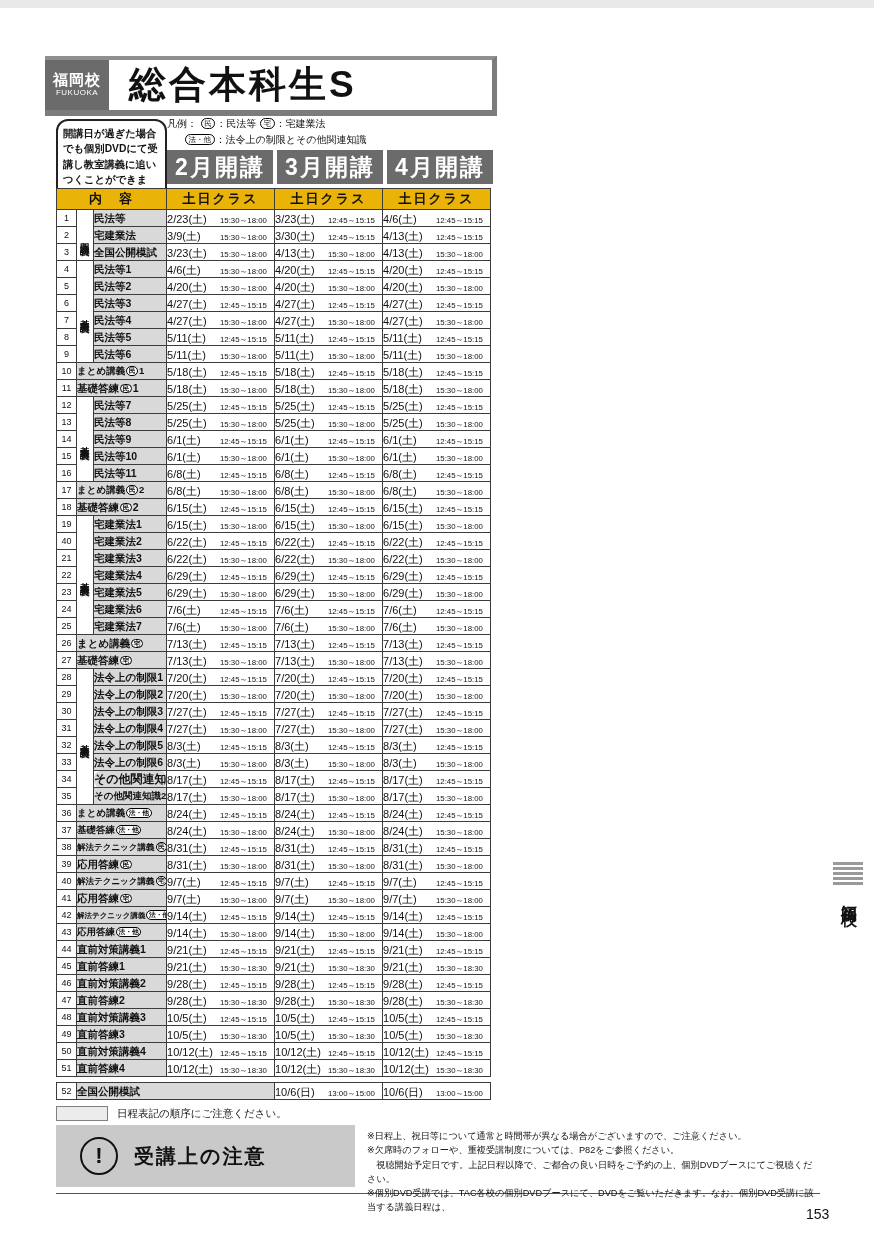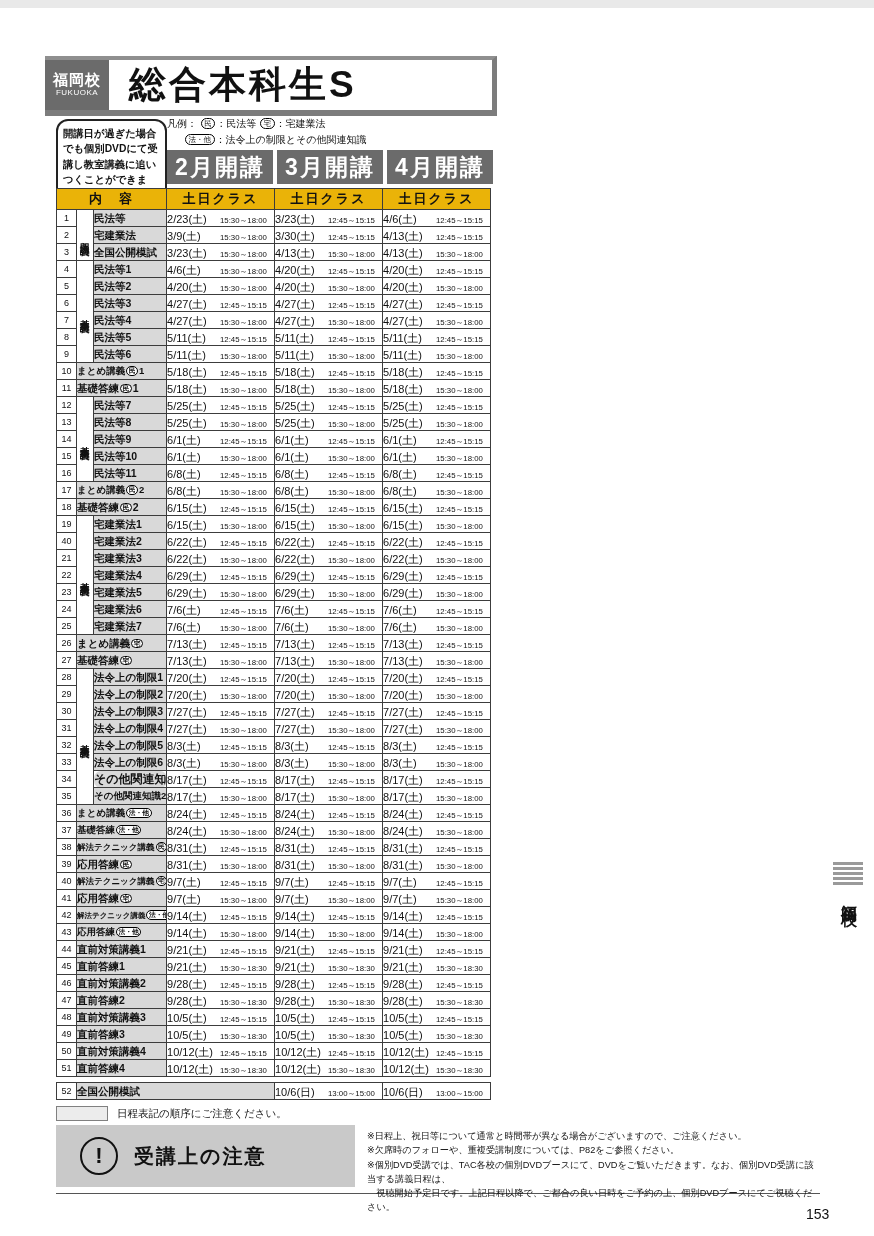--- a/index.html
+++ b/index.html
@@ -516,22 +516,22 @@
   </div>
 
   <div class="notice">
     <div class="notice-left">
       <span class="bang">!</span>
       <span class="notice-title">受講上の注意</span>
     </div>
     <div class="notice-right">
       <div>※日程上、祝日等について通常と時間帯が異なる場合がございますので、ご注意ください。</div>
       <div>※欠席時のフォローや、重複受講制度については、P82をご参照ください。</div>
+      <div>　視聴開始予定日です。上記日程以降で、ご都合の良い日時をご予約の上、個別DVDブースにてご視聴ください。</div>
       <div>※個別DVD受講では、TAC各校の個別DVDブースにて、DVDをご覧いただきます。なお、個別DVD受講に該当する講義日程は、</div>
-      <div>　視聴開始予定日です。上記日程以降で、ご都合の良い日時をご予約の上、個別DVDブースにてご視聴ください。</div>
     </div>
   </div>
 
   <div class="side-tab">
     <div class="stripe"></div>
     <div class="stripe"></div>
     <div class="stripe"></div>
     <div class="stripe"></div>
     <div class="stripe"></div>
     <div class="side-label">福岡校</div>

